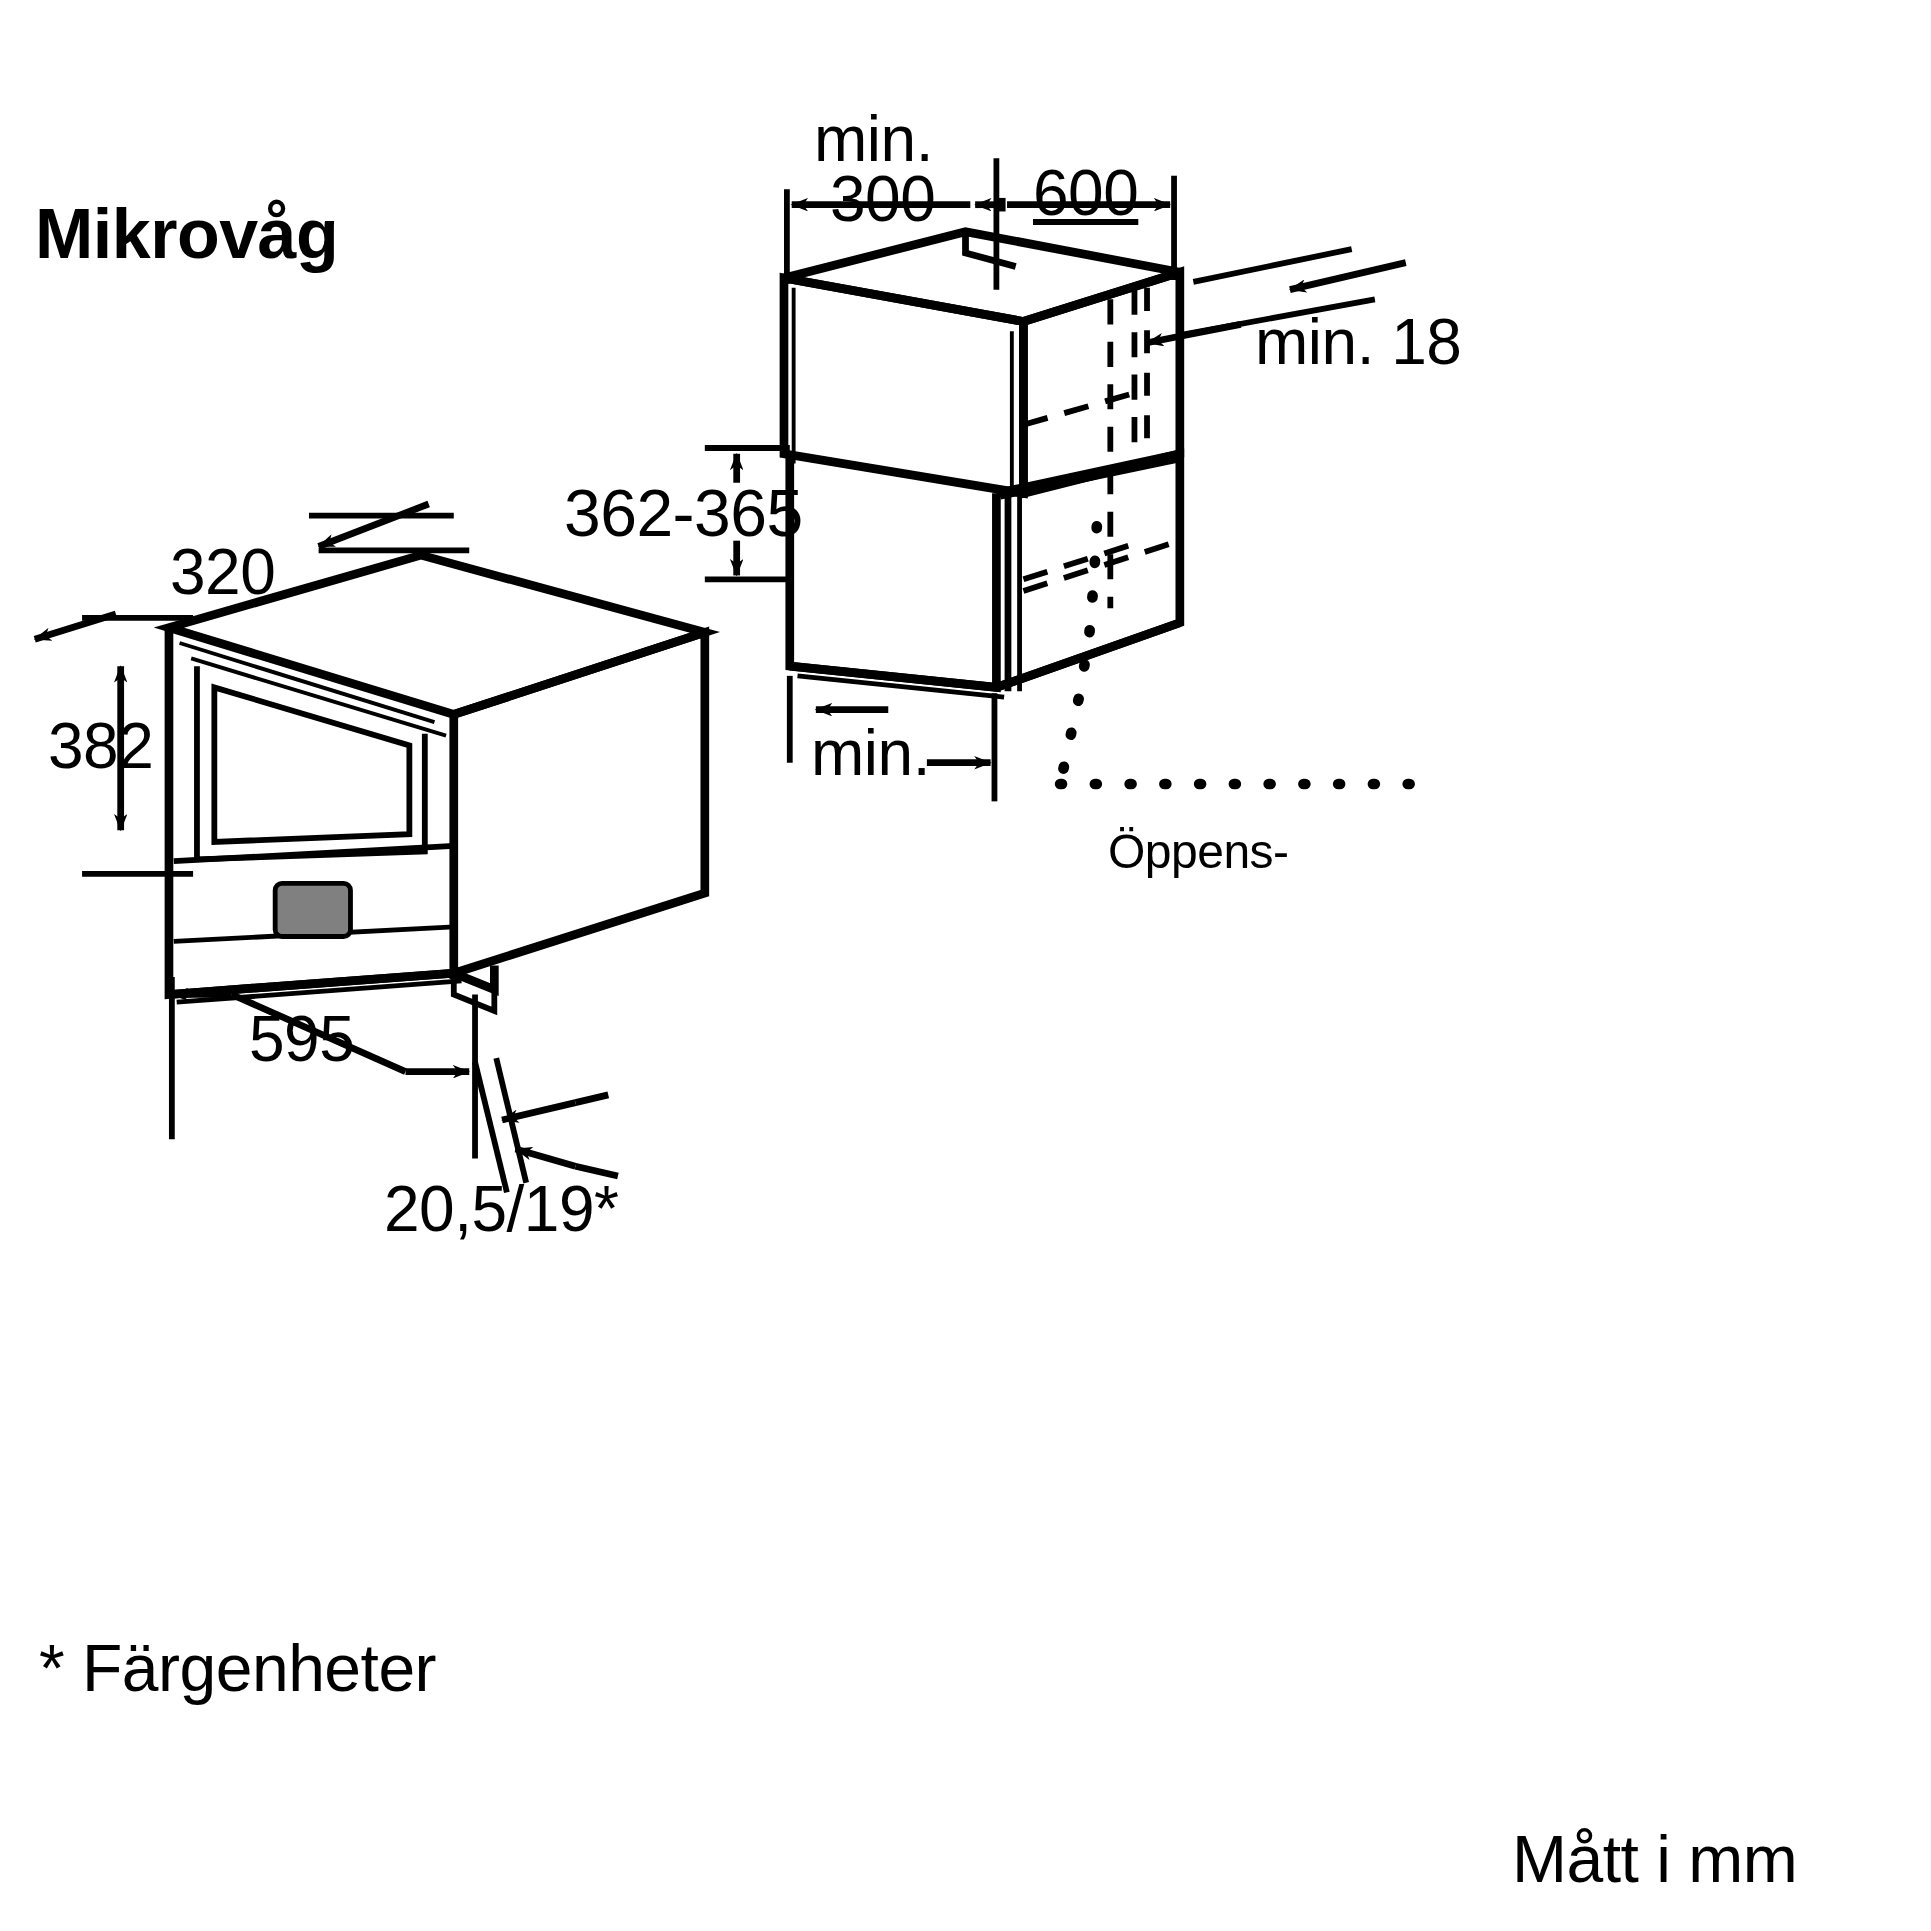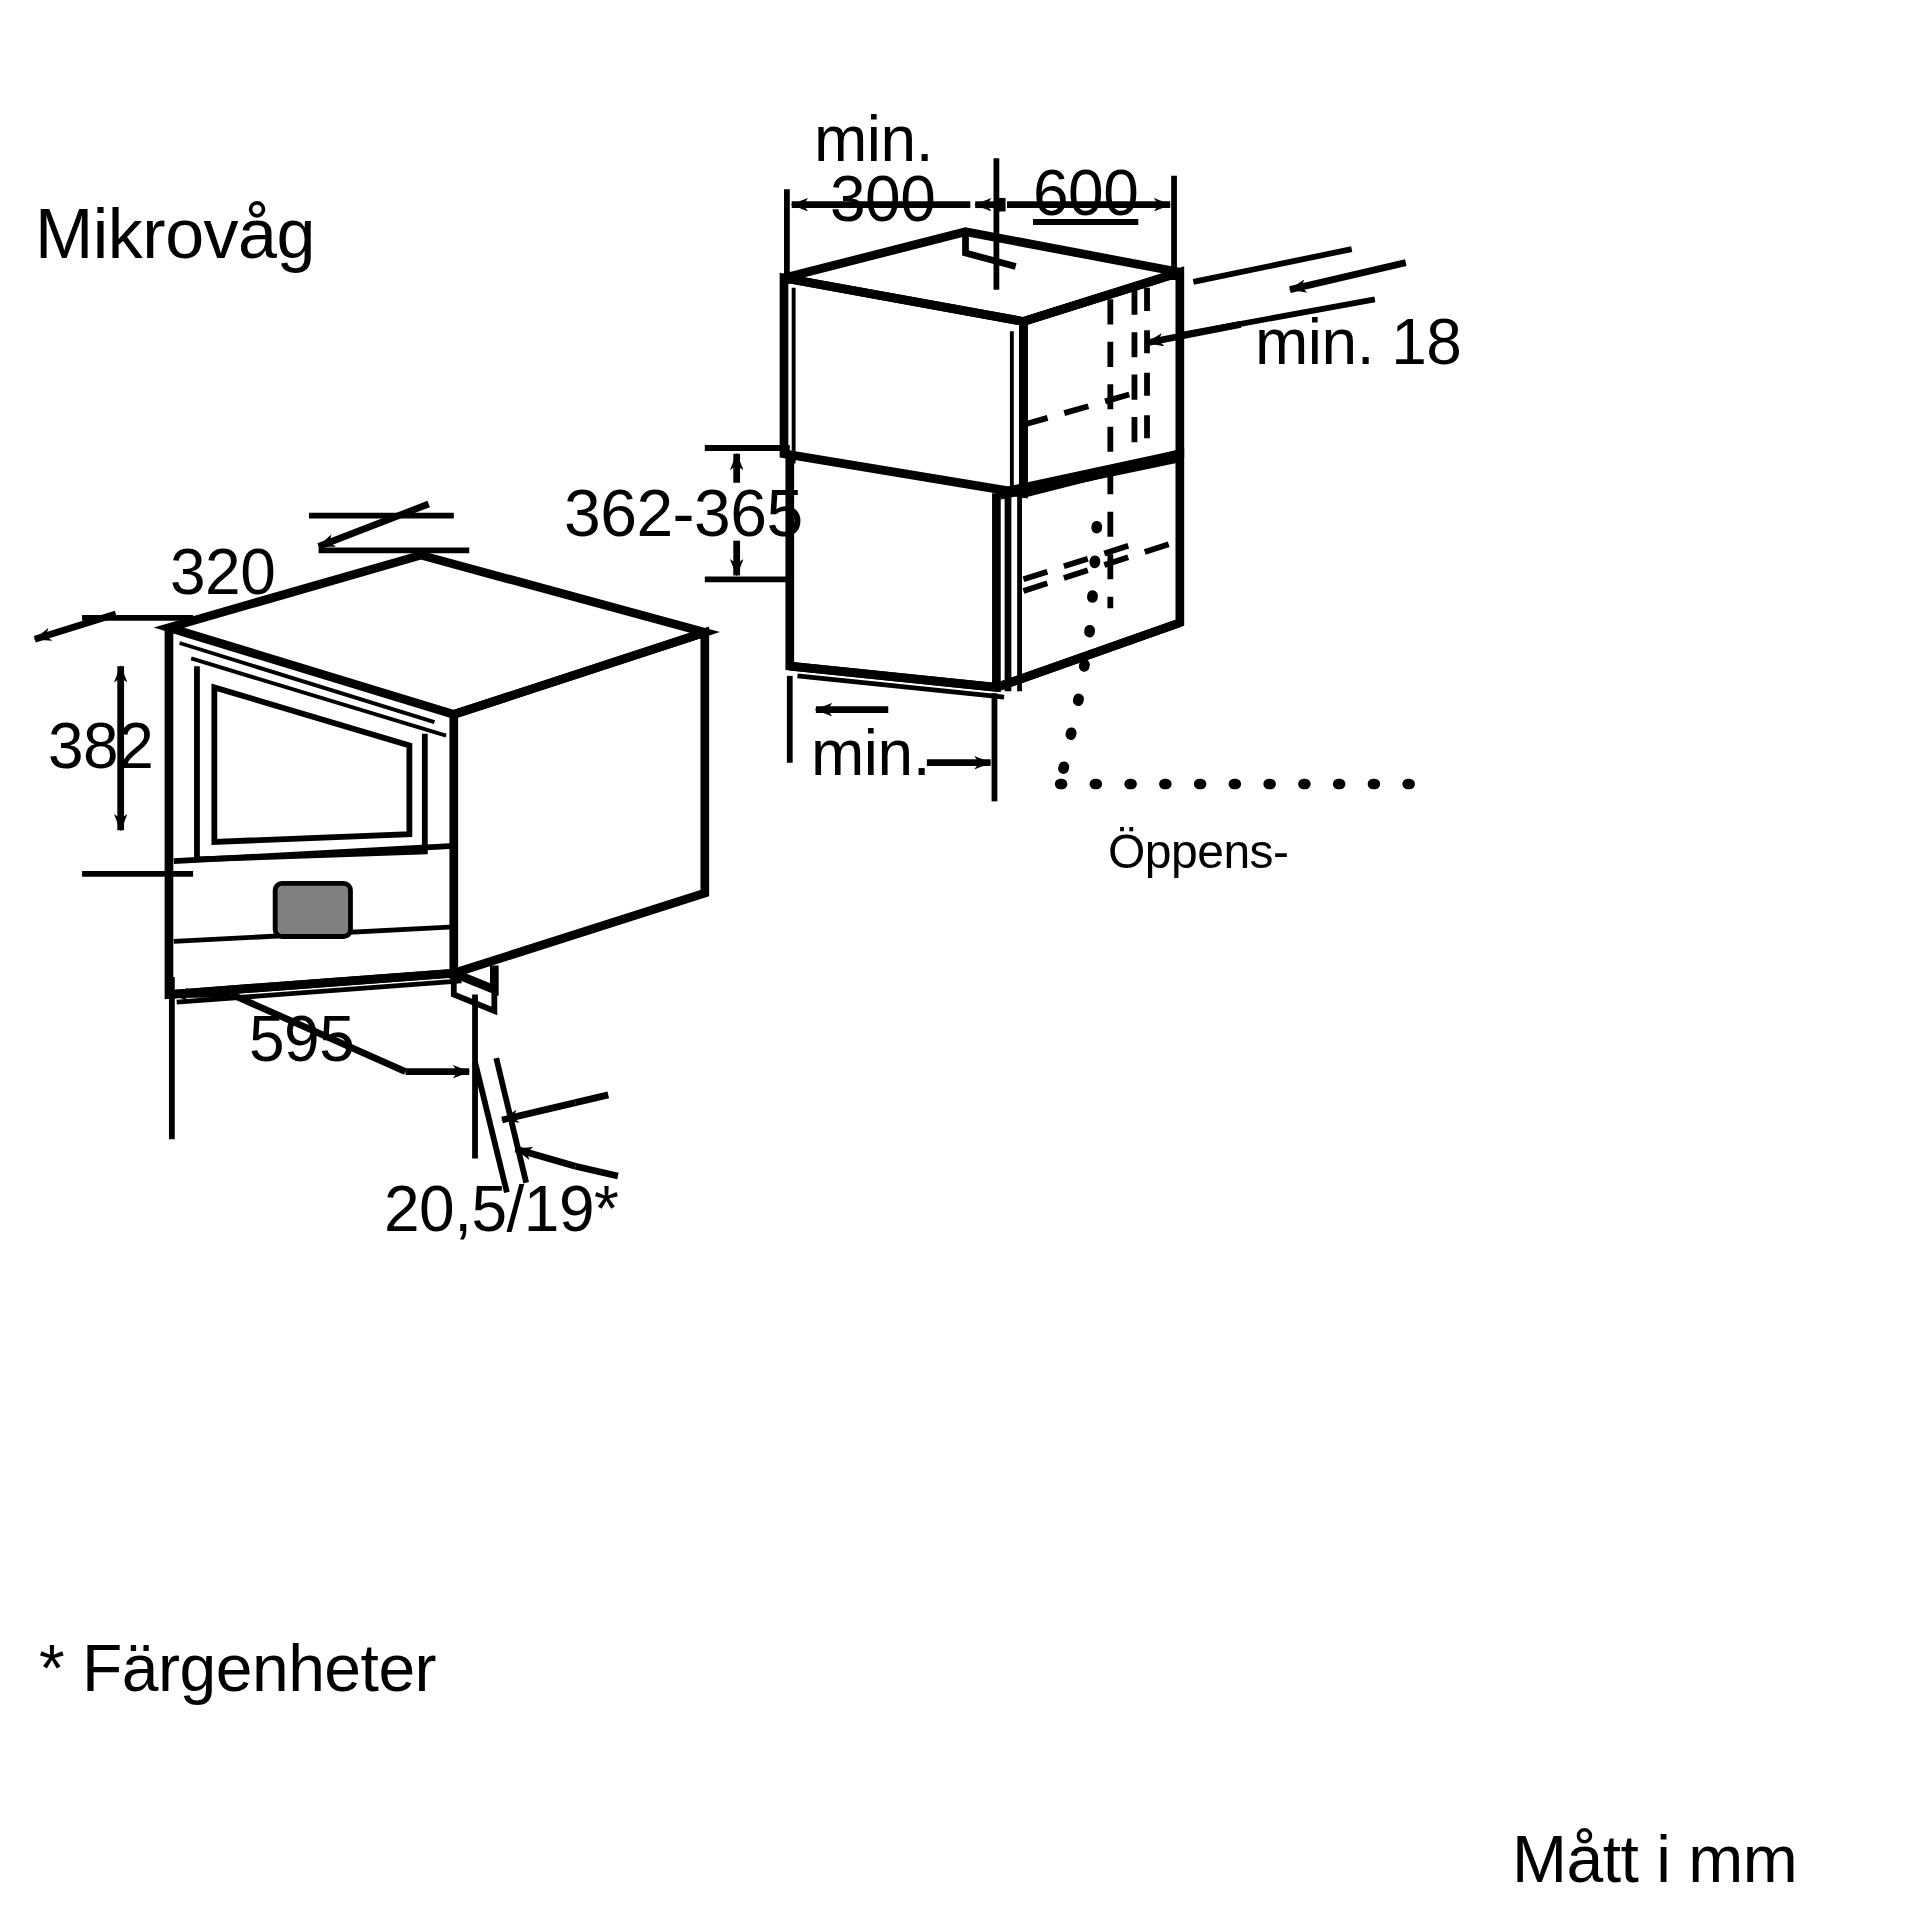--- a/index.html
+++ b/index.html
@@ -34,20 +34,21 @@
     font-weight: 400;
     color: #000000;
     line-height: 1.12;
     letter-spacing: -0.5px;
   }
   .title-block {
     left: 35px;
     top: 21px;
     font-size: 70px;
     line-height: 1.22;
+    font-weight: bold;
   }
   .dim {
     font-size: 64px;
   }
   .dim-big {
     font-size: 66px;
   }
   .note {
     font-size: 48px;
   }

